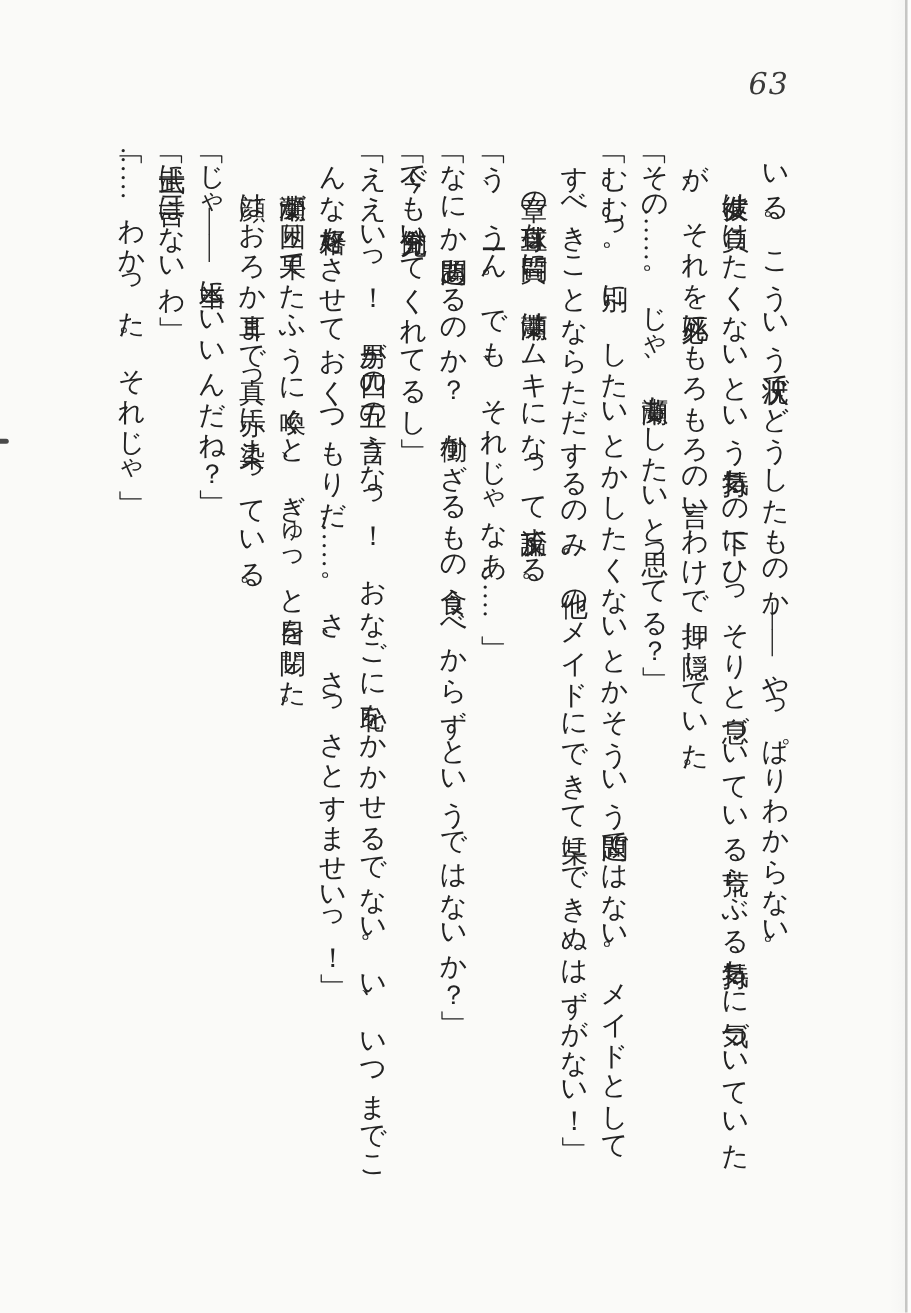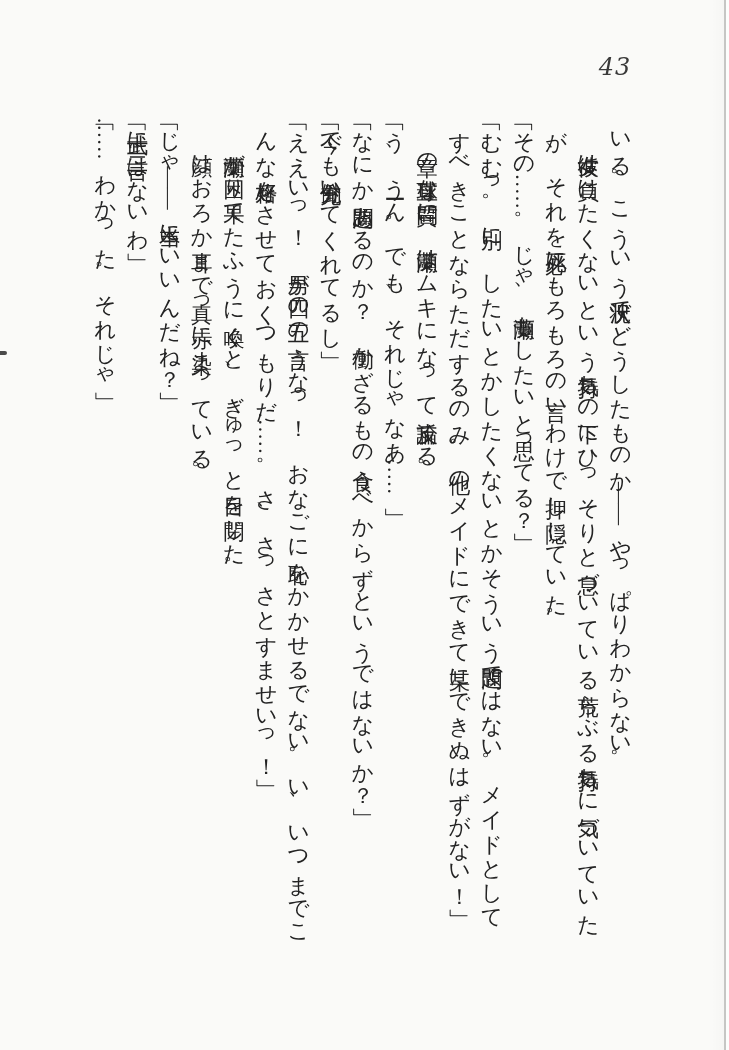--- a/index.html
+++ b/index.html
@@ -77,21 +77,21 @@
     width: 7px;
     height: 4px;
     background: #4a4a4a;
     border-radius: 0 2px 2px 0;
   }
 </style>
 </head>
 <body>
 
 <div class="page">
-  <div class="page-number">43</div>
+  <div class="page-number">63</div>
 
   <div class="text-area">
       <p class="line">いる。こういう状況でどうしたものか――やっぱりわからない。</p>
       <p class="line indent">彼女は負けたくないという気持ちの下にひっそりと息づいている荒らぶる気持ちに気づいていたが、それを必死にもろもろの言いわけで押し隠していた。</p>
       <p class="line">「その……。じゃ、蘭瀬もしたいと思ってる？」</p>
       <p class="line">「むむっ。別に。したいとかしたくないとかそういう問題ではない。メイドとしてすべきことならただするのみ。他のメイドにできて某にできぬはずがない！」</p>
       <p class="line indent">章の直球な質問に、蘭瀬はムキになって反論する。</p>
       <p class="line">「う、うーん。でも、それじゃなあ……」</p>
       <p class="line">「なにか問題あるのか？　働かざるもの食うべからずというではないか？」</p>
       <p class="line">「今でも充分働いてくれてるし」</p>

